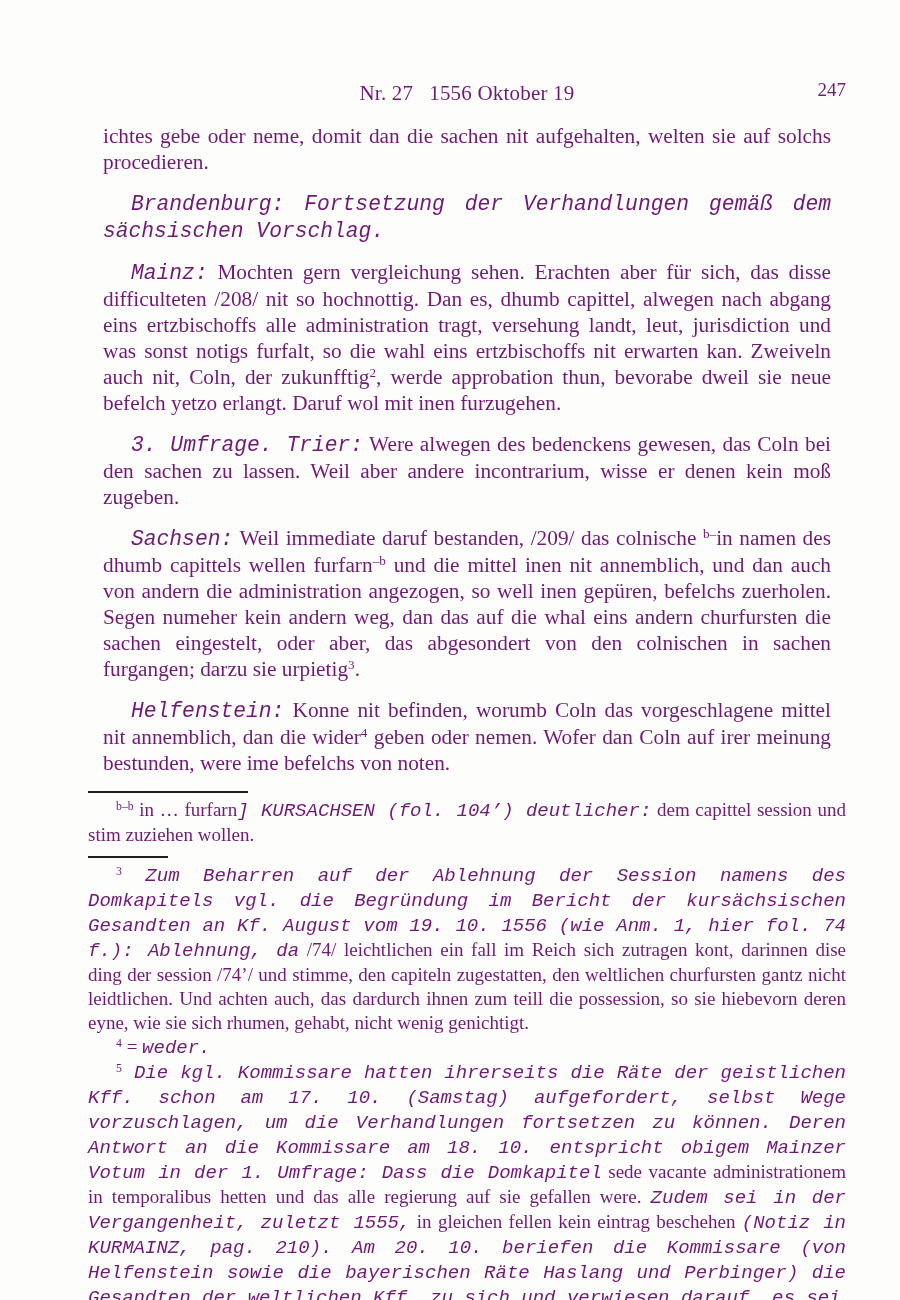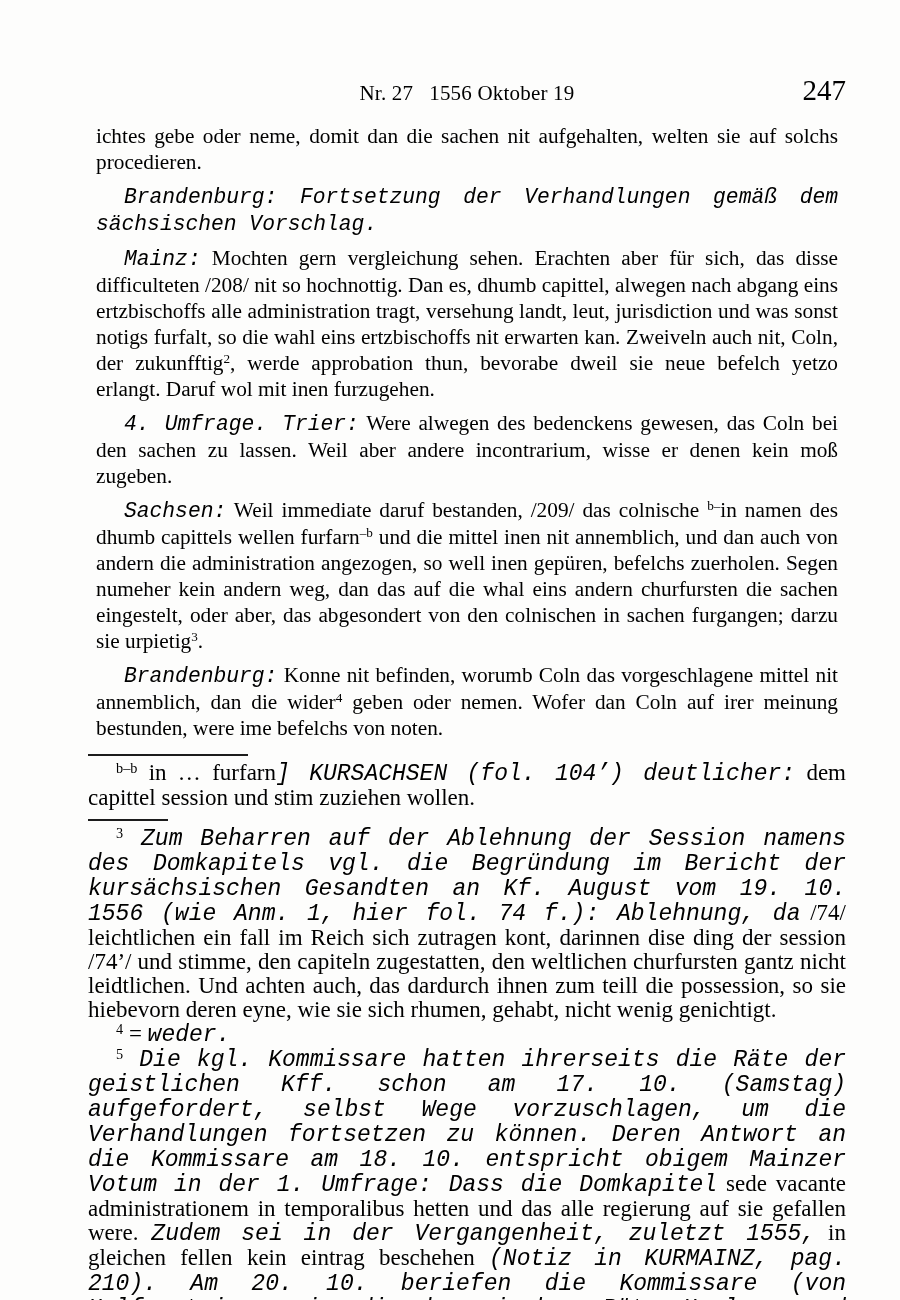--- a/index.html
+++ b/index.html
@@ -1,51 +1,51 @@
 <!DOCTYPE html>
 <html><head>
 <meta charset="utf-8">
 <style>
   html, body { margin:0; padding:0; background:#ffffff; }
   .page {
     position:relative; width:900px; height:1300px;
-    background:#fdfdfc; color:#000000;
+    background:#fdfdfc; color:#701a75;
     font-family:"Liberation Serif", serif;
     overflow:hidden;
   }
   .content { position:absolute; left:88px; top:80px; width:758px; }
 
   .running-head { position:relative; height:26px; margin-bottom:17px; }
   .head-center {
     text-align:center; font-size:21px; line-height:26px; letter-spacing:0.2px;
   }
   .head-center .doc-num { margin-right:16px; }
   .page-number {
-    position:absolute; right:0; top:-3px; font-size:29px; line-height:26px;
+    position:absolute; right:0; top:-3px; font-size:19px; line-height:26px;
   }
 
   .body-text p.para {
-    margin:8px; font-size:21.3px; line-height:26px;
+    margin:15px; font-size:21.3px; line-height:26px;
     text-align:justify; hyphens:none;
   }
   .body-text p.indent { text-indent:28px; }
   .body-text p.gap { margin-top:6px; }
 
   .i { font-style:italic;font-family:Liberation Mono, monospace; }
   .r { font-style:normal; }
   .sup {
     font-size:0.62em; position:relative; top:-0.52em; line-height:0;
   }
 
   .rule { border:0; border-top:2px solid #1c1c1c; margin:0; }
   .rule-long  { width:160px; margin:13px 0 5px 0; }
   .rule-short { width:80px;  margin:9px 0 5px 0; }
 
   .apparatus p.para, .footnotes p.para {
-    margin:0; font-size:23px; line-height:24px;
+    margin:0; font-size:19px; line-height:24px;
     text-align:justify; hyphens:none;
   }
   .apparatus p.indent, .footnotes p.indent { text-indent:28px; }
 </style>
 </head>
 <body>
 
 <div class="page">
   <div class="content">
 
@@ -53,23 +53,23 @@
       <div class="head-center">
         <span class="doc-num">Nr. 27</span><span>1556 Oktober 19</span>
       </div>
       <div class="page-number">247</div>
     </header>
 
     <main class="body-text">
         <p class="para"><span class="r">ichtes gebe oder neme, domit dan die sachen nit aufgehalten, welten sie auf solchs procedieren.</span></p>
         <p class="para indent"><span class="i">Brandenburg: Fortsetzung der Verhandlungen gemäß dem sächsischen Vorschlag.</span></p>
         <p class="para indent"><span class="i">Mainz:</span><span class="r"> Mochten gern vergleichung sehen. Erachten aber für sich, das disse difficulteten /208/ nit so hochnottig. Dan es, dhumb capittel, alwegen nach abgang eins ertzbischoffs alle administration tragt, versehung landt, leut, jurisdiction und was sonst notigs furfalt, so die wahl eins ertzbischoffs nit erwarten kan. Zweiveln auch nit, Coln, der zukunfftig</span><span class="sup">2</span><span class="r">, werde approbation thun, bevorabe dweil sie neue befelch yetzo erlangt. Daruf wol mit inen furzugehen.</span></p>
-        <p class="para indent gap"><span class="i">4. Umfrage. Trier:</span><span class="r"> Were alwegen des bedenckens gewesen, das Coln bei den sachen zu lassen. Weil aber andere incontrarium, wisse er denen kein moß zugeben.</span></p>
+        <p class="para indent gap"><span class="i">3. Umfrage. Trier:</span><span class="r"> Were alwegen des bedenckens gewesen, das Coln bei den sachen zu lassen. Weil aber andere incontrarium, wisse er denen kein moß zugeben.</span></p>
         <p class="para indent gap"><span class="i">Sachsen:</span><span class="r"> Weil immediate daruf bestanden, /209/ das colnische </span><span class="sup">b–</span><span class="r">in namen des dhumb capittels wellen furfarn</span><span class="sup">–b</span><span class="r"> und die mittel inen nit annemblich, und dan auch von andern die administration angezogen, so well inen gepüren, befelchs zuerholen. Segen numeher kein andern weg, dan das auf die whal eins andern churfursten die sachen eingestelt, oder aber, das abgesondert von den colnischen in sachen furgangen; darzu sie urpietig</span><span class="sup">3</span><span class="r">.</span></p>
-        <p class="para indent gap"><span class="i">Brandenburg:</span><span class="r"> Konne nit befinden, worumb Coln das vorgeschlagene mittel nit annemblich, dan die wider</span><span class="sup">4</span><span class="r"> geben oder nemen. Wofer dan Coln auf irer meinung bestunden, were ime befelchs von noten.</span></p>
+        <p class="para indent gap"><span class="i">Helfenstein:</span><span class="r"> Konne nit befinden, worumb Coln das vorgeschlagene mittel nit annemblich, dan die wider</span><span class="sup">4</span><span class="r"> geben oder nemen. Wofer dan Coln auf irer meinung bestunden, were ime befelchs von noten.</span></p>
       </main>
 
     <hr class="rule rule-long">
 
     <section class="apparatus">
         <p class="para indent"><span class="sup">b–b</span><span class="r"> in … furfarn</span><span class="i">] KURSACHSEN (fol. 104’) deutlicher:</span><span class="r"> dem capittel session und stim zuziehen wollen.</span></p>
       </section>
 
     <hr class="rule rule-short">
 

